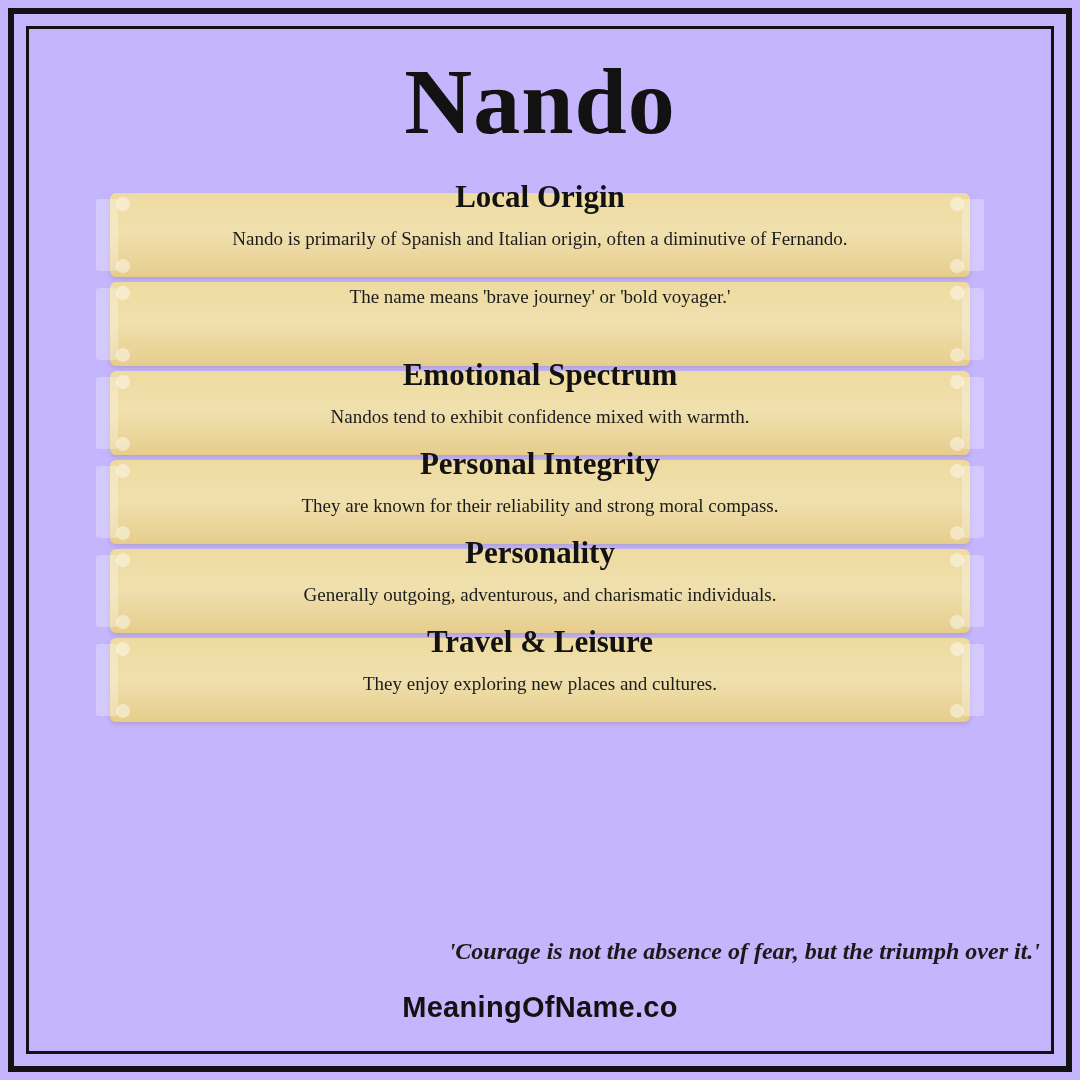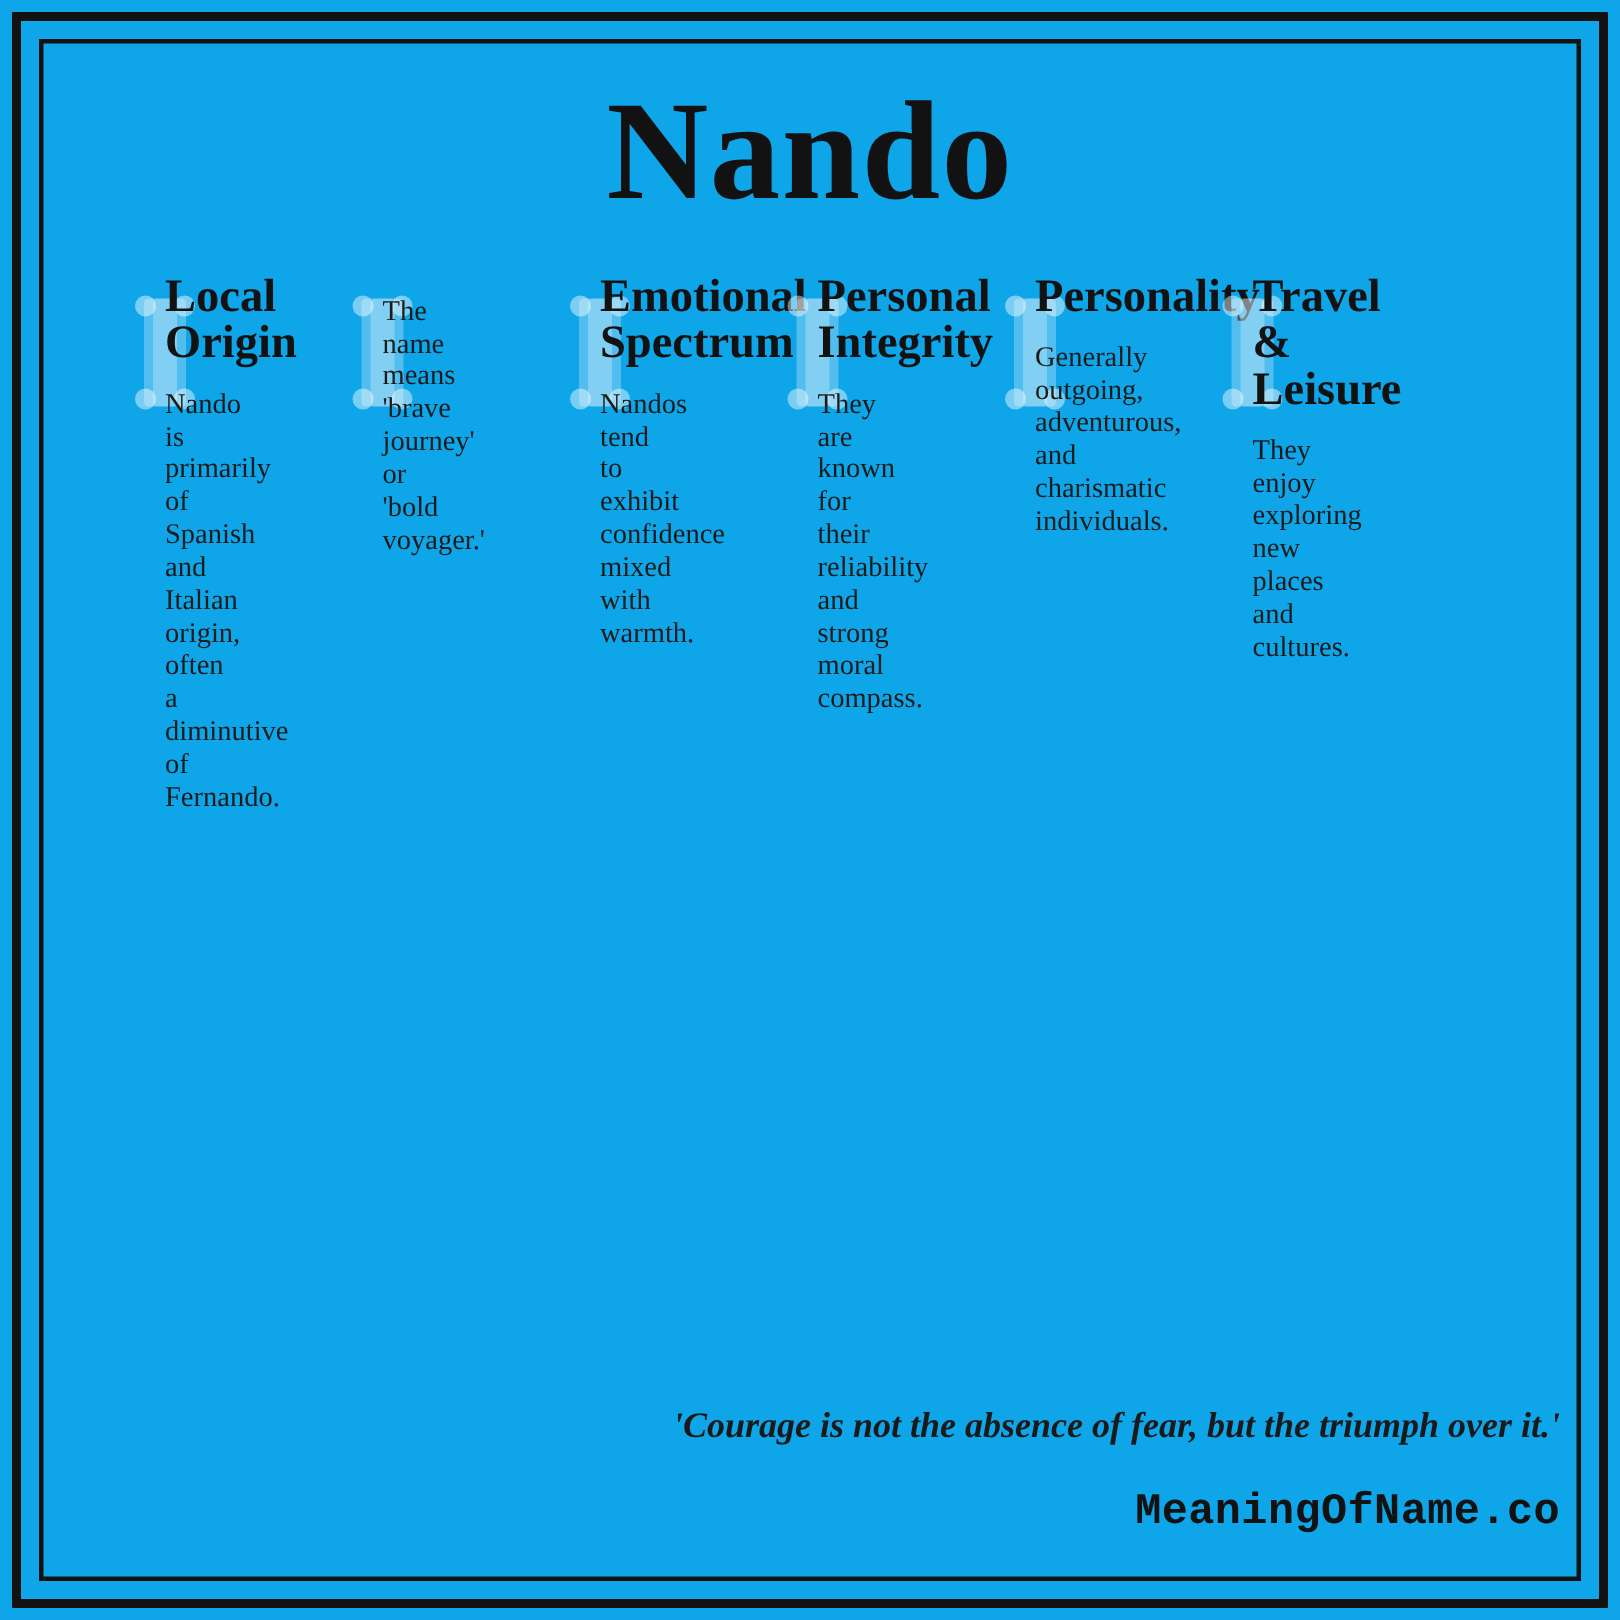--- a/index.html
+++ b/index.html
@@ -11,21 +11,21 @@
     height: 1080px;
     background: #e8b93c;
     font-family: "Liberation Serif", serif;
     overflow: hidden;
   }
   .poster {
     position: relative;
     width: 1080px;
     height: 1080px;
     box-sizing: border-box;
-    background: #0ea5e9;
+    background: #c4b5fd;
     padding: 0;
   }
   
   .frame-outer {
     position: absolute;
     left: 8px;
     top: 8px;
     right: 8px;
     bottom: 8px;
     border: 6px solid #121212;
@@ -56,21 +56,21 @@
     font-weight: bold;
     color: #121212;
     letter-spacing: 1px;
     line-height: 1.05;
     margin-top: 18px;
     font-family: "Liberation Serif", serif;
   }
   .cards {
     margin-top: 42px;
     display: flex;
-    flex-direction: row;
+    flex-direction: column;
     gap: 5px;
   }
   .card {
     position: relative;
     height: 84px;
     margin: 0 70px;
     box-sizing: border-box;
     background: linear-gradient(180deg, #eedba0 0%, #f0e0ae 48%, #e6cd8c 100%);
     border-radius: 6px;
     box-shadow: 0 2px 4px rgba(90,60,10,0.18);
@@ -131,22 +131,21 @@
     color: #1a1a1a;
     margin-bottom: 26px;
     font-family: "Liberation Serif", serif;
     text-align: right;
   }
   .brand {
     font-size: 29px;
     font-weight: bold;
     color: #121212;
     letter-spacing: 0.3px;
-    font-family: Liberation Mono, monospace;
-    text-align: right;
+    font-family: Liberation Sans, sans-serif;
   }
 </style>
 </head>
 <body>
 
 <div class="poster">
   <div class="frame-outer"></div>
   <div class="frame-inner"></div>
 
   <div class="content">

